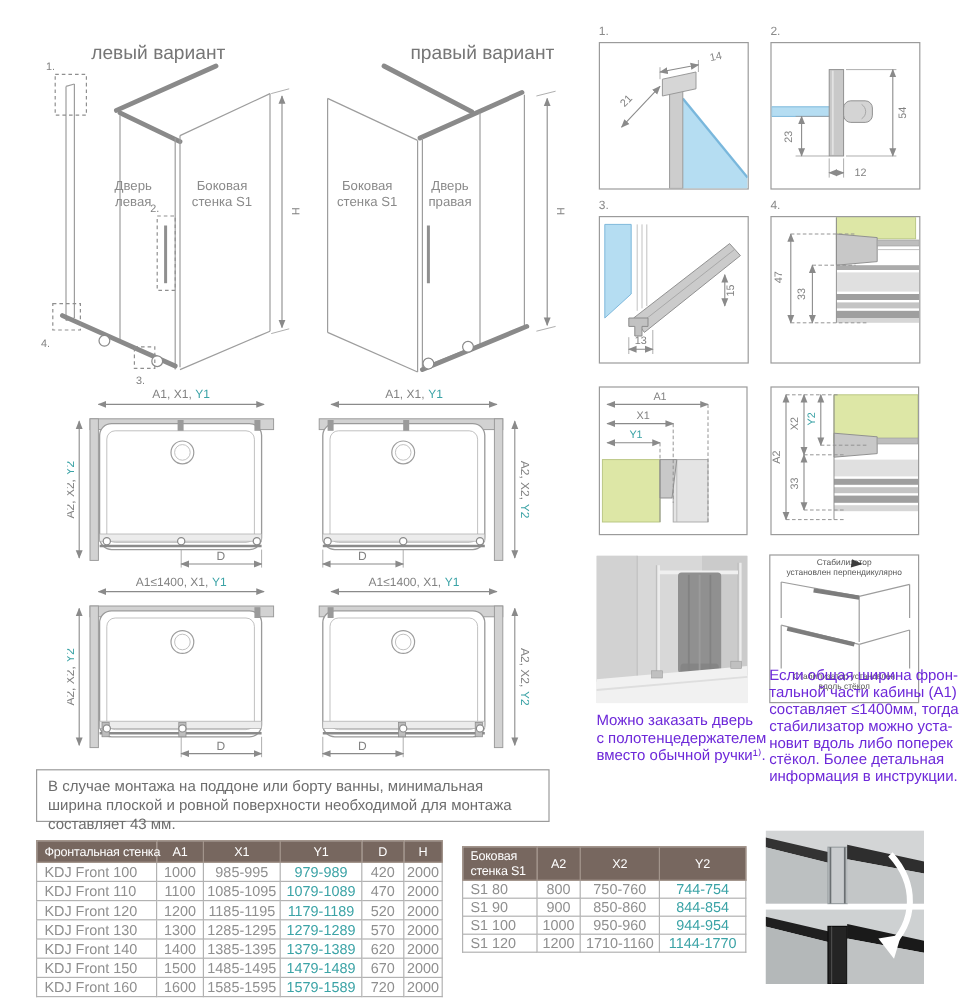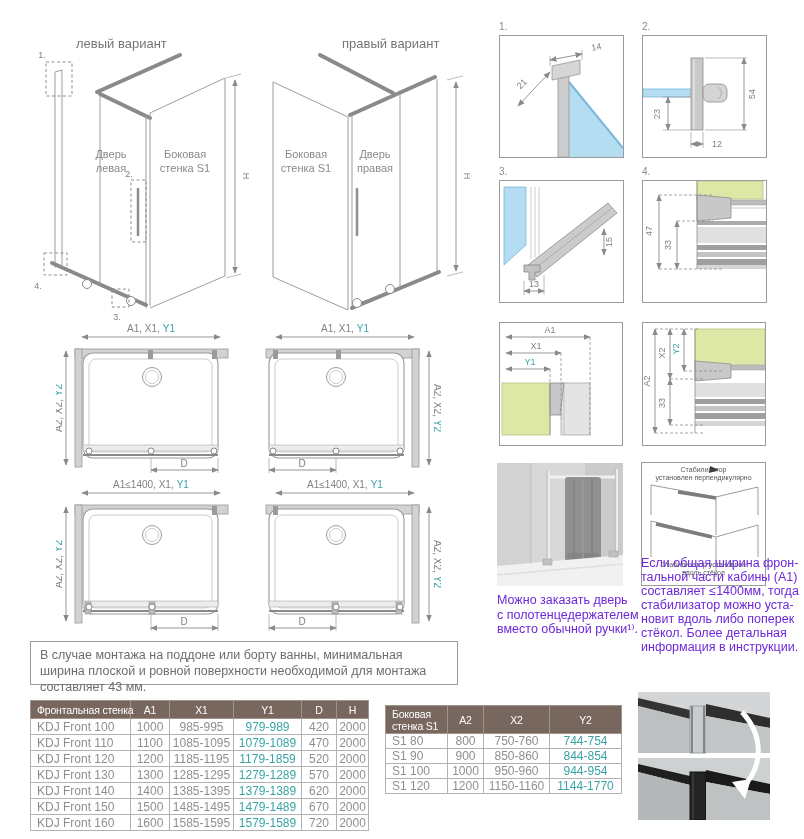--- a/index.html
+++ b/index.html
@@ -1,19 +1,19 @@
 <!DOCTYPE html>
 <html><head>
 <meta charset="utf-8">
 <style>
   *{box-sizing:border-box}
   html,body{margin:0;padding:0;background:#fff;font-family:"Liberation Sans","DejaVu Sans",sans-serif}
   #page{position:relative;width:804px;height:839px;background:#fff;overflow:hidden}
   .abs{position:absolute}
-  .vtitle{font-size:13px;color:#767676}
+  .vtitle{font-size:16px;color:#767676}
   .dnum{font-size:10px;color:#8a8a8a}
   .dbox{border:1px solid #9b9b9b;background:#fff}
   svg{display:block}
   svg text{font-family:"Liberation Sans","DejaVu Sans",sans-serif}
   .thin{stroke:#9d9d9d;stroke-width:1;fill:none}
   .thin2{stroke:#b5b5b5;stroke-width:.7;fill:none}
   .thick{stroke:#8a8a8a;stroke-width:4;fill:none;stroke-linecap:round}
   .dim{stroke:#8a8a8a;stroke-width:.9;fill:none;marker-start:url(#ah);marker-end:url(#ah)}
   .ext{stroke:#9f9f9f;stroke-width:.7;fill:none}
   .dash{stroke:#909090;stroke-width:.8;fill:none;stroke-dasharray:3 2}
@@ -468,21 +468,21 @@
           <td>1100</td>
           <td>1085-1095</td>
           <td class="teal">1079-1089</td>
           <td>470</td>
           <td>2000</td>
         </tr>
         <tr>
           <td class="name-col">KDJ Front 120</td>
           <td>1200</td>
           <td>1185-1195</td>
-          <td class="teal">1179-1859</td>
+          <td class="teal">1179-1189</td>
           <td>520</td>
           <td>2000</td>
         </tr>
         <tr>
           <td class="name-col">KDJ Front 130</td>
           <td>1300</td>
           <td>1285-1295</td>
           <td class="teal">1279-1289</td>
           <td>570</td>
           <td>2000</td>
@@ -544,21 +544,21 @@
         </tr>
         <tr>
           <td class="name-col">S1 100</td>
           <td>1000</td>
           <td>950-960</td>
           <td class="teal">944-954</td>
         </tr>
         <tr>
           <td class="name-col">S1 120</td>
           <td>1200</td>
-          <td>1150-1160</td>
+          <td>1710-1160</td>
           <td class="teal">1144-1770</td>
         </tr>
       </tbody>
   </table>
 
   <svg class="abs" style="left:638px;top:692px" width="132" height="128" viewBox="0 0 132 128">
     <g>
       <rect x="0" y="0" width="132" height="61" fill="#d3d5d6"></rect>
       <polygon points="0,6 52,18 52,27 0,14" fill="#333333"></polygon>
       <polygon points="0,14 52,27 52,61 0,61" fill="#bcc0c1"></polygon>

